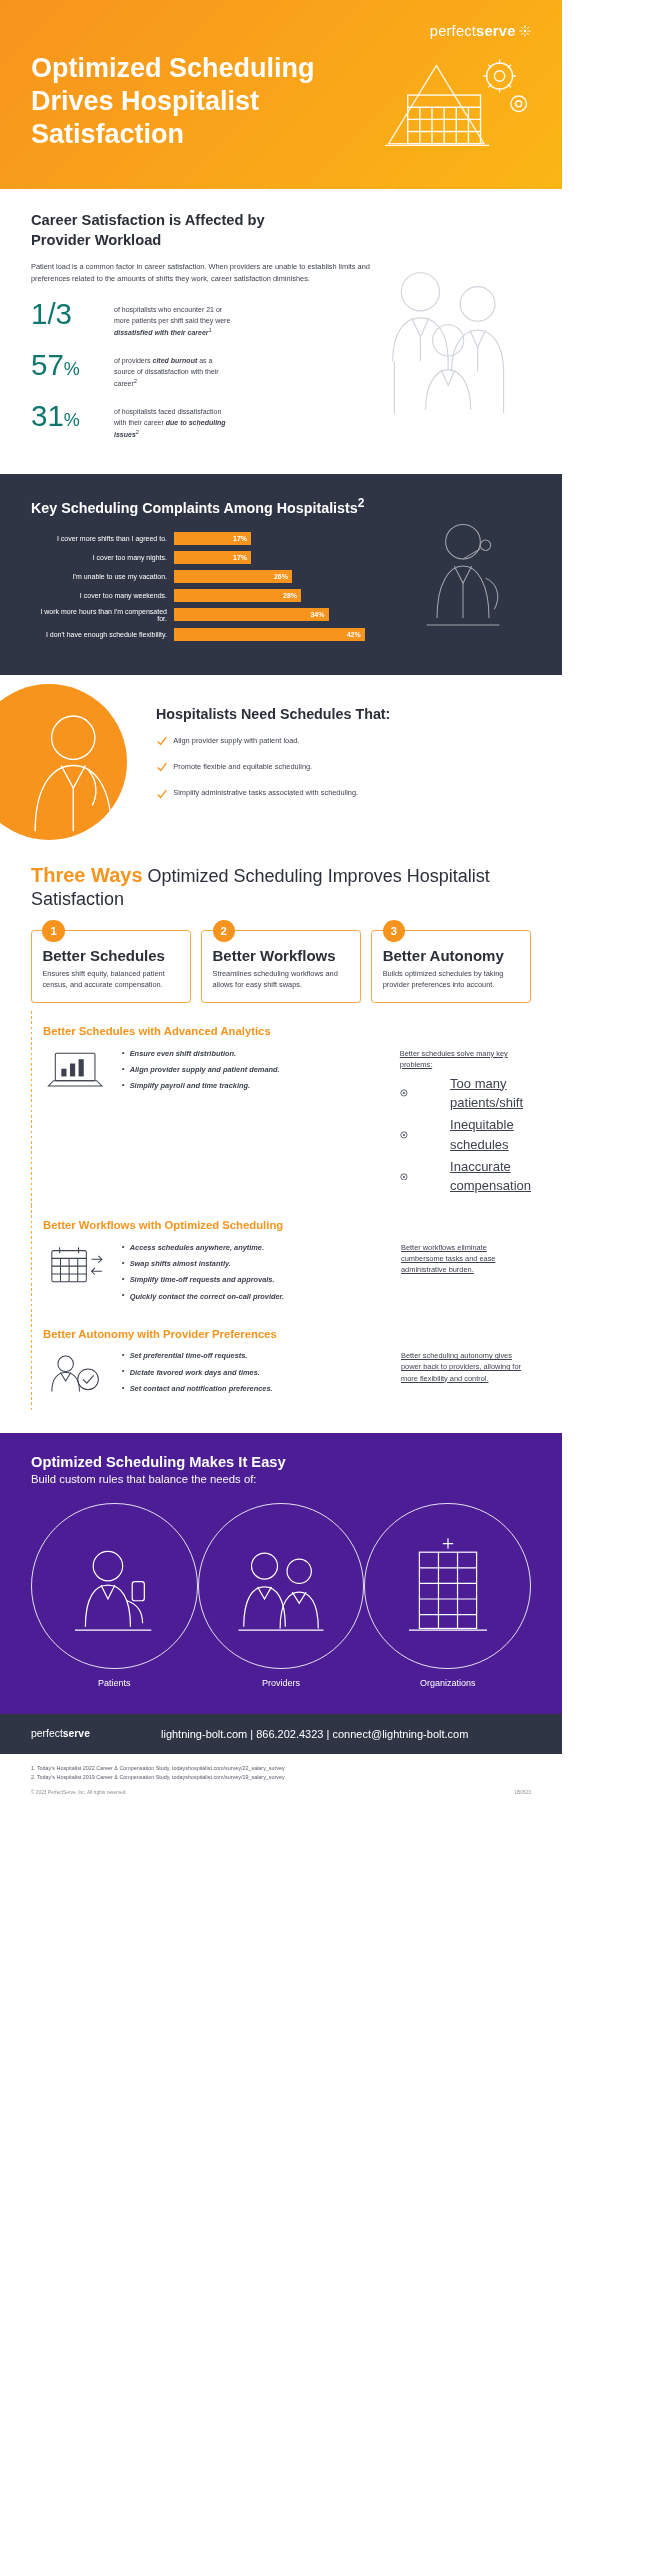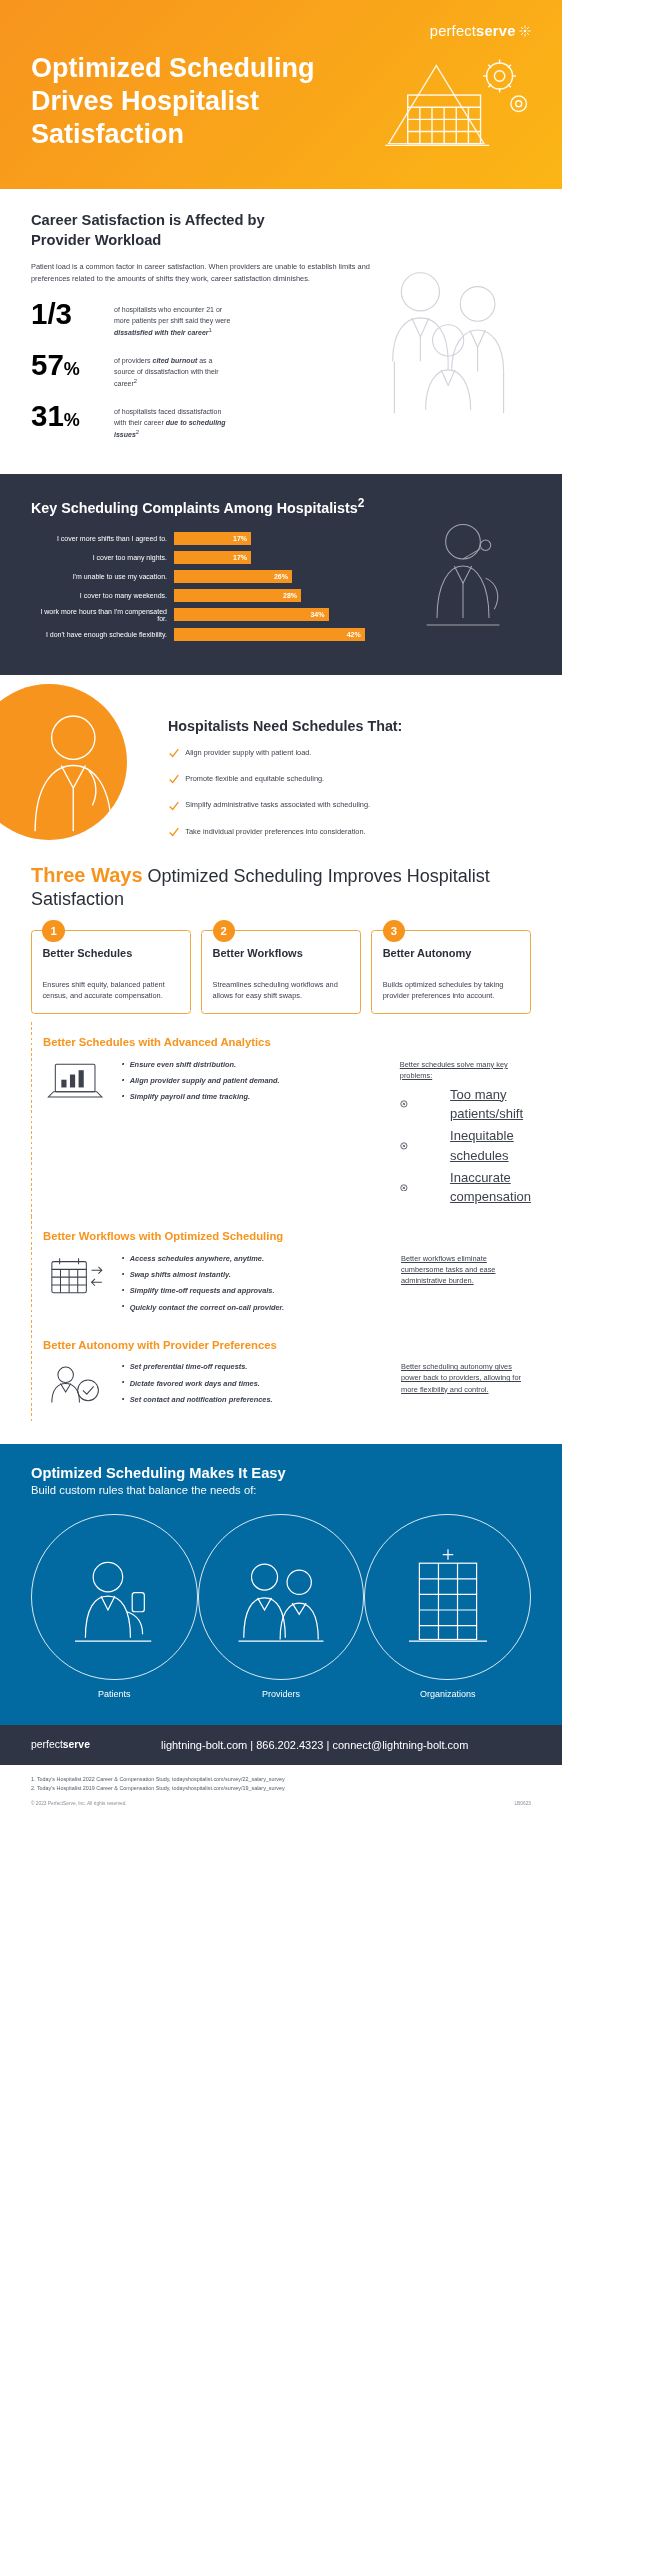--- a/index.html
+++ b/index.html
@@ -41,21 +41,21 @@
     font-size: 14.7px; font-weight: 700; line-height: 1.35; color: #2b2f3a;
     max-width: 286px;
   }
   .sec-career .intro {
     font-size: 7.4px; line-height: 1.55; color: #3d424e; margin-top: 10.4px;
     max-width: 373px;
   }
   .stats { margin-top: 15.6px; }
   .stat-row { display: flex; align-items: flex-start; margin-bottom: 12px; }
   .stat-num {
-    color: #000000; font-weight: 700; font-size: 29.5px; line-height: .95;
+    color: #0f766e; font-weight: 400; font-size: 29.5px; line-height: .95;
     width: 83px; flex: 0 0 83px;
   }
   .stat-num .pct { font-size: 18px; }
   .stat-txt { font-size: 7px; line-height: 1.5; color: #3d424e; padding-top: 5.2px; max-width: 121px; }
   .stat-txt b { font-weight: 700; font-style: italic; }
   .career-art { position: absolute; right: 22.5px; top: 68px; }
 
   
   .sec-complaints {
     background: #2f3545; padding: 22.5px 31px 28px 31px; position: relative;
@@ -68,21 +68,21 @@
   }
   .bar-track { position: relative; height: 13px; width: 191px; background: transparent; }
   .bar-fill {
     height: 13px; background: #f7941d; position: relative;
     display: flex; align-items: center; justify-content: flex-end;
   }
   .bar-fill span { color: #ffffff; font-size: 7px; font-weight: 700; padding-right: 4.3px; }
   .complaint-art { position: absolute; right: 21px; top: 40px; }
 
   
-  .sec-need { position: relative; padding: 12px; height: 173px; }
+  .sec-need { position: relative; padding: 0; height: 173px; }
   .need-circle {
     position: absolute; left: -29.5px; top: 8.7px;
     width: 156px; height: 156px; border-radius: 50%;
     background: #f7941d; overflow: hidden;
   }
   .need-body { padding: 31px 31px 0 156px; }
   .need-body h2 { font-size: 14.3px; font-weight: 700; color: #2b2f3a; margin-bottom: 12px; }
   .check-item { display: flex; align-items: flex-start; margin-bottom: 10.4px; }
   .check-item .chk { flex: 0 0 17.3px; }
   .check-item .t { font-size: 7.4px; color: #3d424e; line-height: 1.4; padding-top: 1.7px; }
@@ -95,21 +95,21 @@
   .card {
     flex: 1; border: 0.9px solid #f0a840; border-radius: 3.5px; padding: 15.6px 10.4px 12px 10.4px;
     position: relative;
   }
   .card .badge {
     position: absolute; top: -11.3px; left: 10.4px;
     width: 22.5px; height: 22.5px; border-radius: 50%; background: #f7941d;
     color: #fff; font-weight: 700; font-size: 11.3px;
     display: flex; align-items: center; justify-content: center;
   }
-  .card h3 { font-size: 11px; font-weight: 700; margin-bottom: 20px; color: #2b2f3a; }
+  .card h3 { font-size: 15px; font-weight: 700; margin-bottom: 4px; color: #2b2f3a; }
   .card p { font-size: 7.4px; line-height: 1.5; color: #3d424e; }
 
   
   .detail { padding: 0 31px; position: relative; }
   .detail-block { position: relative; padding: 14px 0 7px 12px; }
   .detail-block:before {
     content:""; position:absolute; left:0; top:0; bottom:0; width:0.9px;
     background: repeating-linear-gradient(to bottom, #f0a840 0 2.6px, transparent 2.6px 5.2px);
   }
   .detail-block h3 { color: #f7941d; font-size: 11.3px; font-weight: 700; margin-bottom: 10.4px; }
@@ -121,21 +121,21 @@
     color: #3d424e; line-height: 1.5; margin-bottom: 5.2px; position: relative; padding-left: 8.7px;
   }
   .bullets li:before { content:"·"; position:absolute; left:0; font-size:12px; line-height:8.7px; top:0.9px; }
   .detail-note { flex: 0 0 130px; font-size: 7.4px; line-height: 1.5; color:#3d424e;text-decoration:underline; }
   .note-list { list-style:none; margin-top:3.5px; }
   .note-list li { display:flex; align-items:center; font-size:13px; line-height:1.5; margin-bottom:2.6px;gap:39px; }
   .note-list .ic { flex:0 0 11.3px; }
 
   
   .sec-easy {
-    background: #0369a1; margin-top: 22.5px; padding: 21px 31px 26px 31px; color:#fff;
+    background: #4c1d95; margin-top: 22.5px; padding: 21px 31px 26px 31px; color:#fff;
   }
   .sec-easy h2 { font-size: 14.7px; font-weight: 700; }
   .sec-easy .sub { font-size: 11.3px; font-weight: 400; margin-top: 3.5px; opacity:.97;}
   .easy-cols { display: flex; margin-top: 17.3px; }
   .easy-col { flex: 1; text-align: center; }
   .easy-circle {
     width: 100%; aspect-ratio: 1/1; border-radius: 50%; border: 1.2px solid rgba(255,255,255,.85);
     display:flex; align-items:center; justify-content:center; overflow:hidden;
   }
   .easy-col .cap { margin-top: 8.7px; font-size: 9px; font-weight: 400; }
@@ -337,26 +337,20 @@
               <path d="M2 7.5 L5.5 11 L12 2.5"></path>
             </svg></div>
         <div class="t">Promote flexible and equitable scheduling.</div>
       </div>
       <div class="check-item">
         <div class="chk"><svg width="12" height="12" viewBox="0 0 14 14" fill="none" stroke="#f7941d" stroke-width="1.6">
               <path d="M2 7.5 L5.5 11 L12 2.5"></path>
             </svg></div>
         <div class="t">Simplify administrative tasks associated with scheduling.</div>
       </div>
-      <div class="check-item">
-        <div class="chk"><svg width="12" height="12" viewBox="0 0 14 14" fill="none" stroke="#f7941d" stroke-width="1.6">
-              <path d="M2 7.5 L5.5 11 L12 2.5"></path>
-            </svg></div>
-        <div class="t">Take individual provider preferences into consideration.</div>
-      </div>
     </div>
   </section>
 
   <section class="sec-three">
     <h2><span class="big">Three Ways</span><span> Optimized Scheduling Improves Hospitalist Satisfaction</span></h2>
     <div class="cards">
       <div class="card">
         <div class="badge">1</div>
         <h3>Better Schedules</h3>
         <p>Ensures shift equity, balanced patient census, and accurate compensation.</p>

